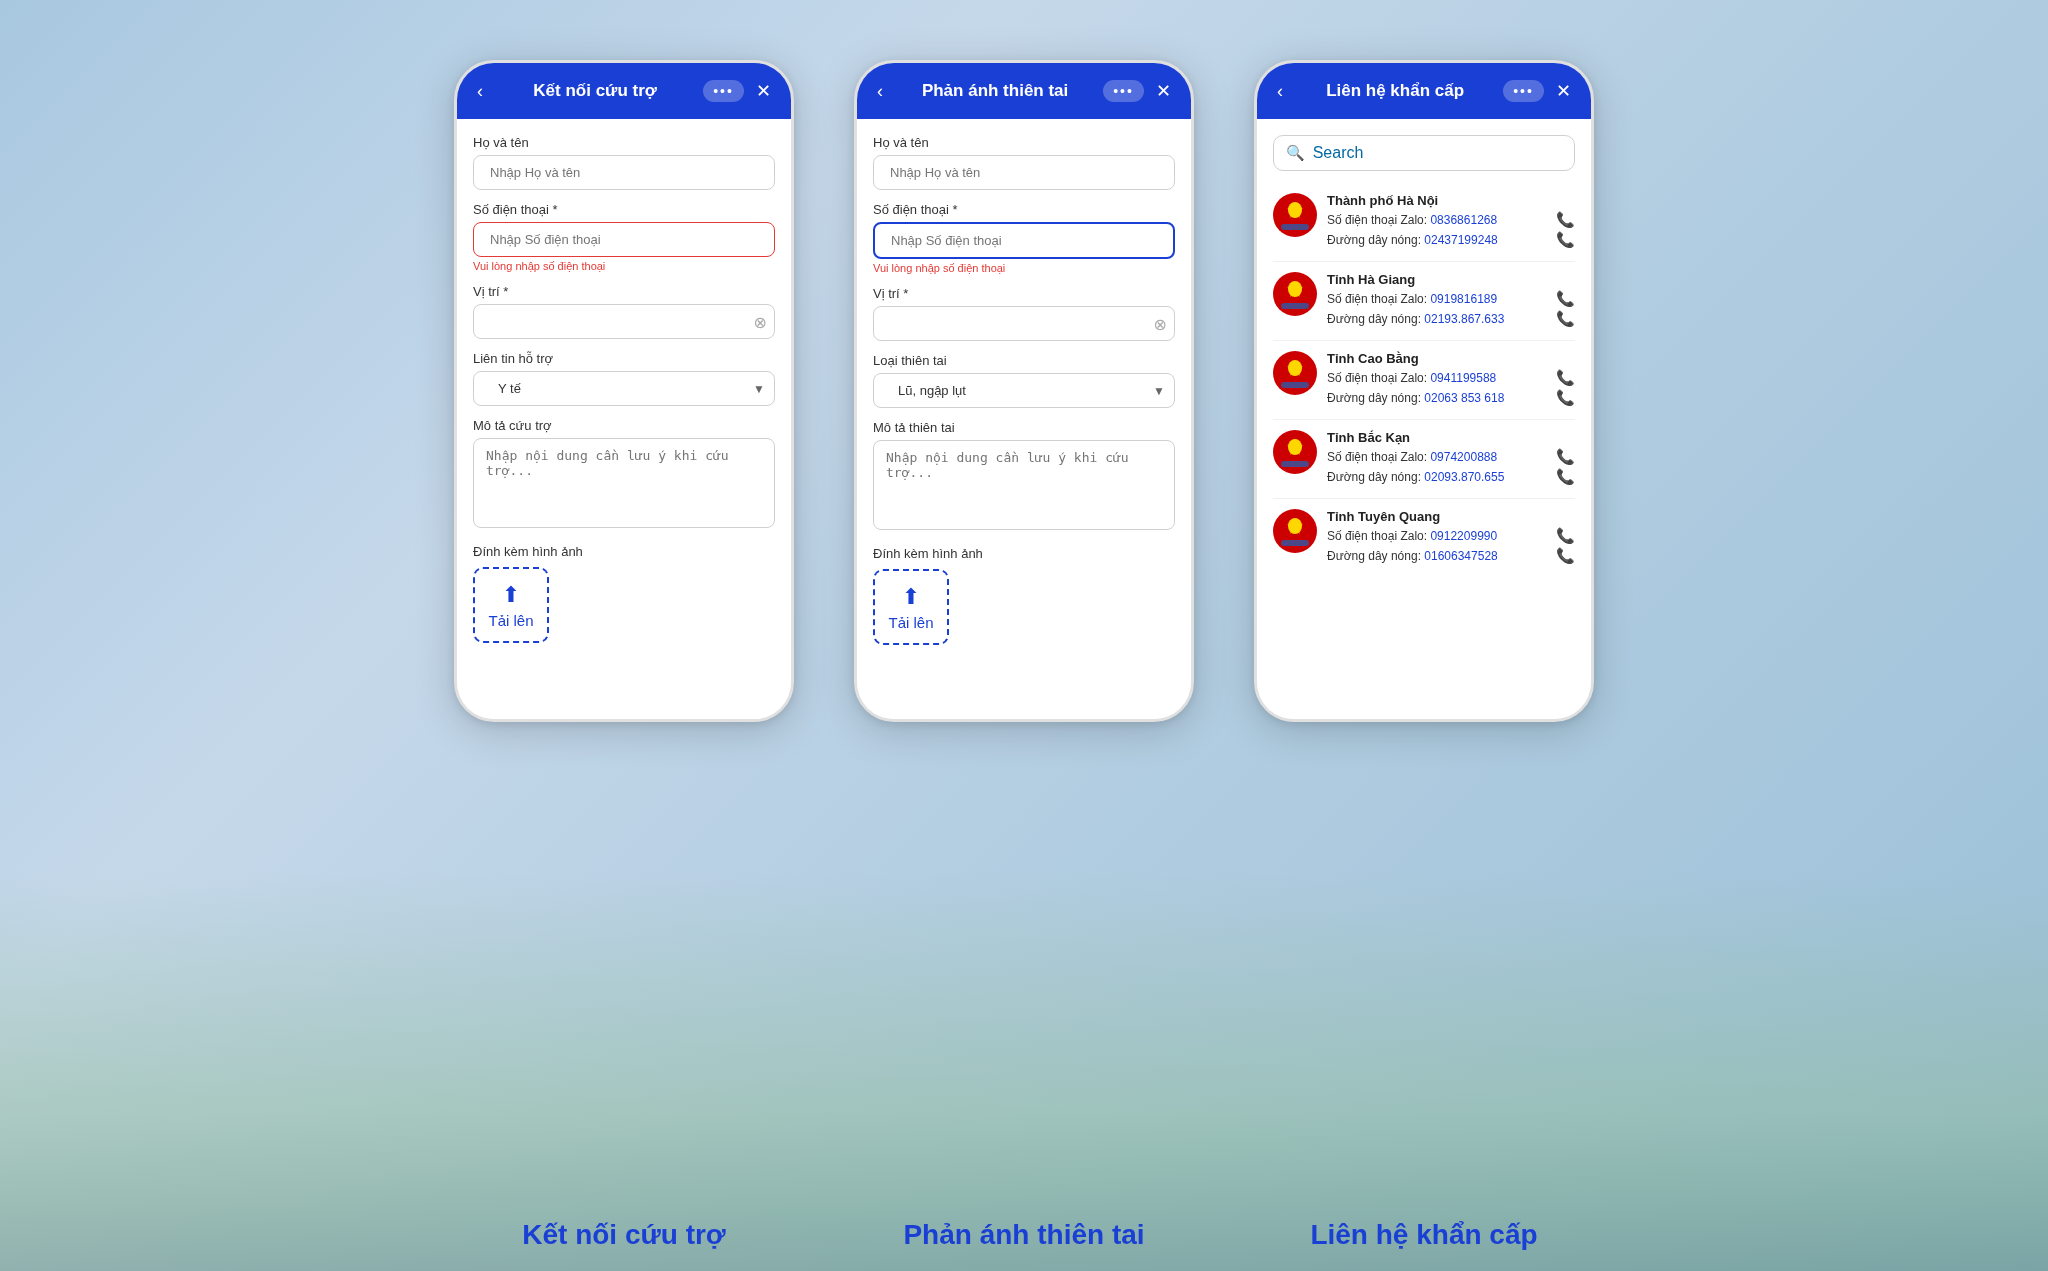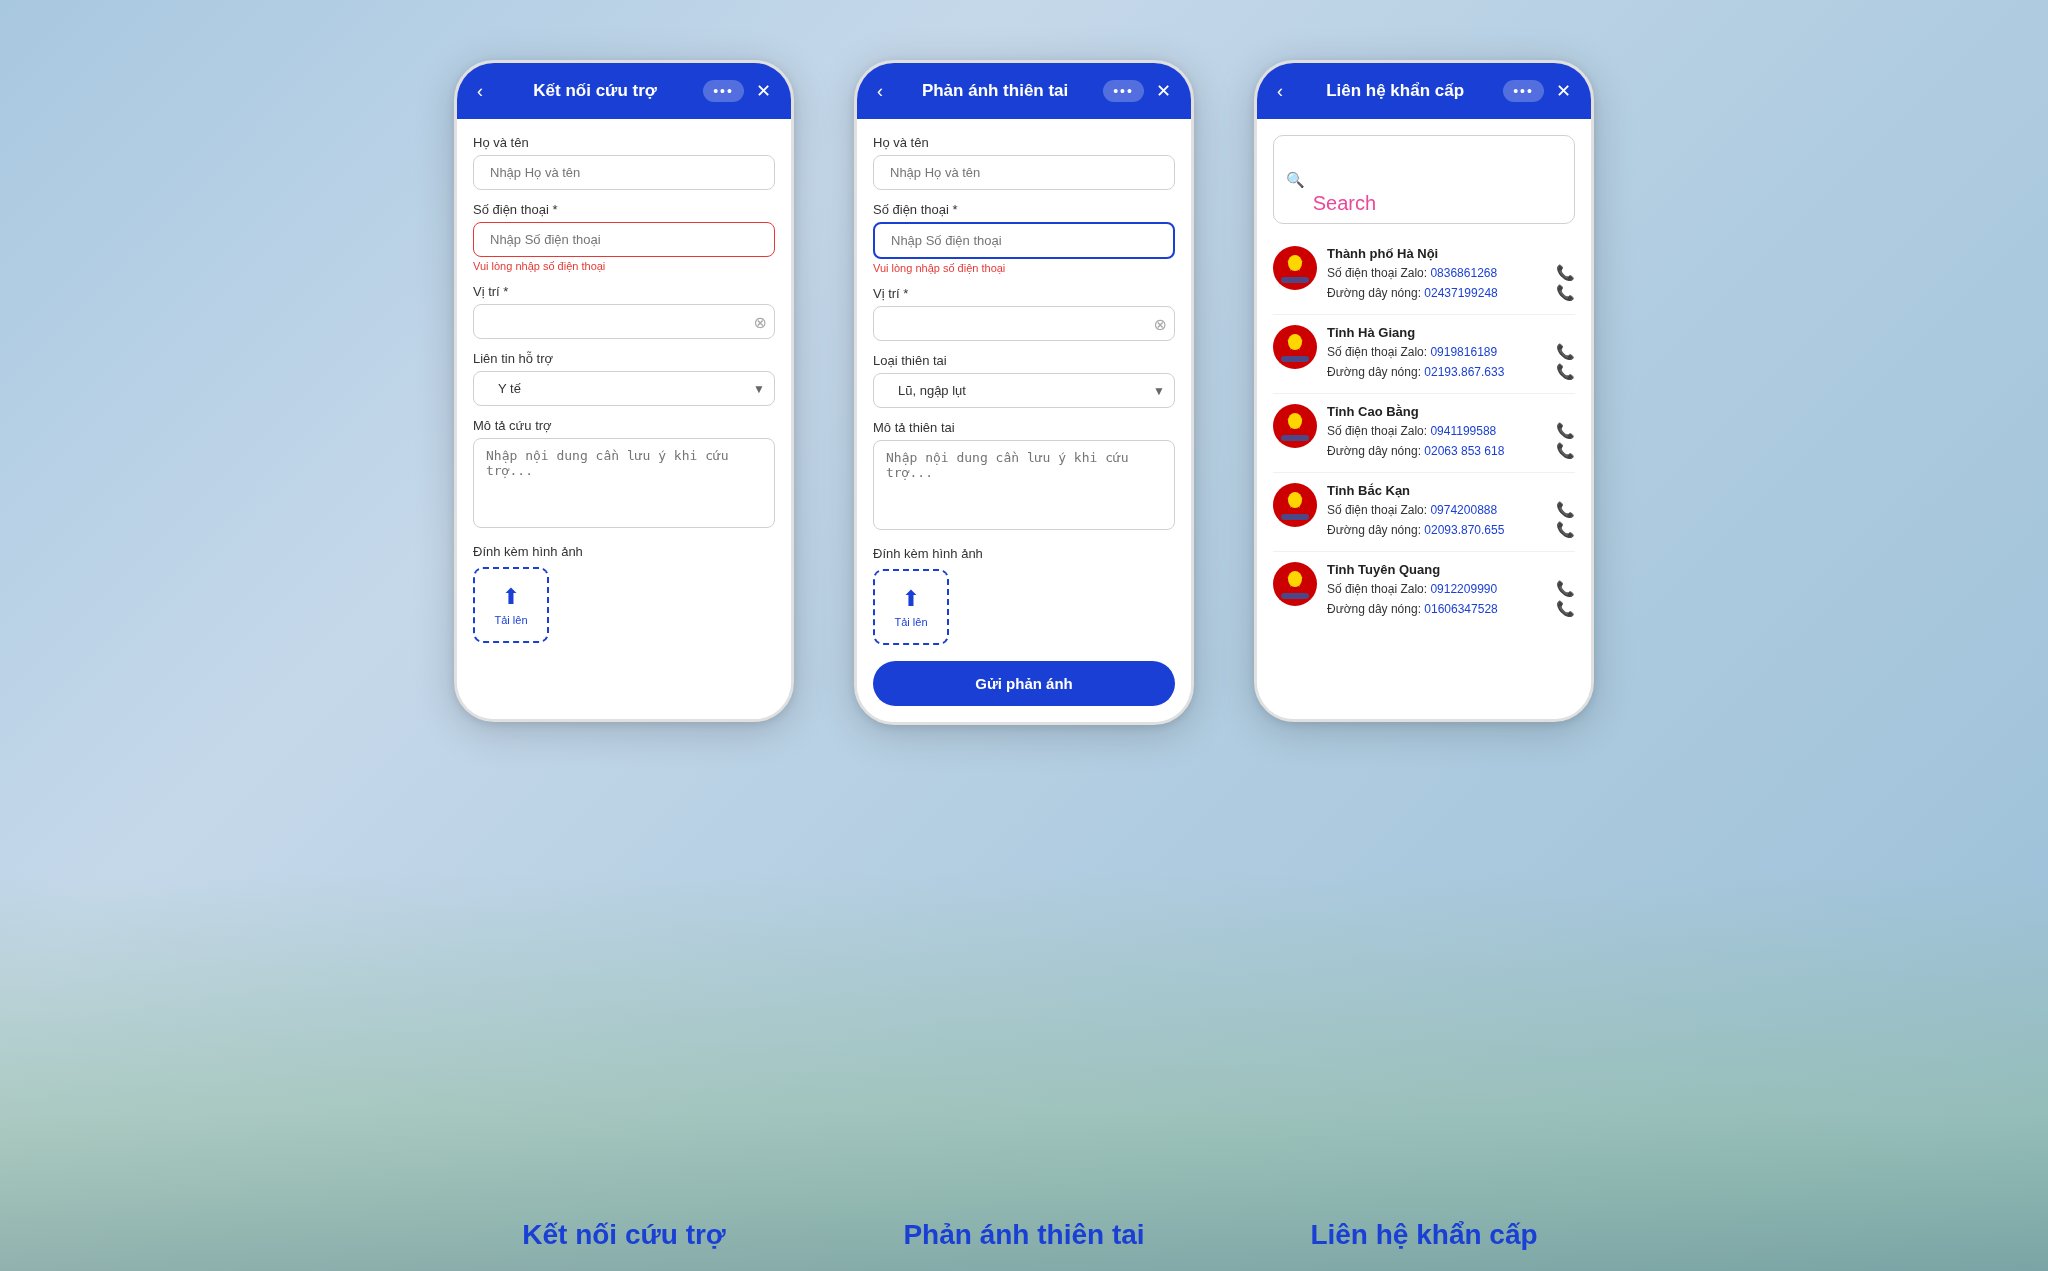--- a/index.html
+++ b/index.html
@@ -197,21 +197,21 @@
       justify-content: center;
       gap: 4px;
       cursor: pointer;
       background: white;
     }
     .attach-icon {
       font-size: 22px;
       color: #1a3fd4;
     }
     .attach-text {
-      font-size: 11px;
+      font-size: 15px;
       color: #1a3fd4;
       font-weight: 500;
     }
     .submit-btn {
       width: 100%;
       background: #1a3fd4;
       color: white;
       border: none;
       border-radius: 24px;
       padding: 14px;
@@ -230,23 +230,22 @@
       padding: 8px 12px;
       gap: 8px;
       background: white;
       margin-bottom: 12px;
     }
     .search-icon {
       color: #aaa;
       font-size: 15px;
     }
     .search-input-text {
-      font-size: 20px;
-      color: #ec4899;
-      margin-top: 48px;
+      font-size: 16px;
+      color: #0369a1;
     }
 
     
     .contact-item {
       display: flex;
       align-items: flex-start;
       gap: 10px;
       padding: 10px 0;
       border-bottom: 1px solid #f0f0f0;
     }
@@ -403,21 +402,20 @@
           <textarea class="form-textarea" readonly="" placeholder="Nhập nội dung cần lưu ý khi cứu trợ..." style=""></textarea>
 
           <div class="attach-section">
             <div class="attach-label">Đính kèm hình ảnh</div>
             <div class="attach-btn">
               <span class="attach-icon">⬆</span>
               <span class="attach-text">Tải lên</span>
             </div>
           </div>
 
-          <button class="submit-btn">Gửi phản ánh</button>
         </div>
       </div>
     </div>
 
     <div class="phone-wrapper">
       <div class="phone-frame">
         <div class="phone-header">
           <div class="header-left">
             <span class="header-btn">‹</span>
           </div>

